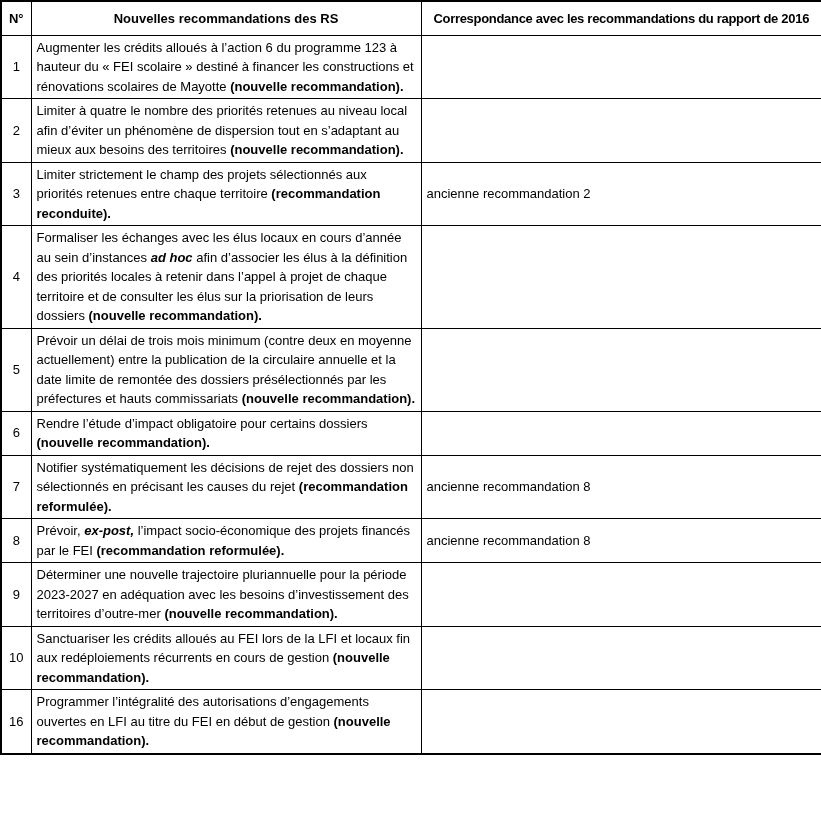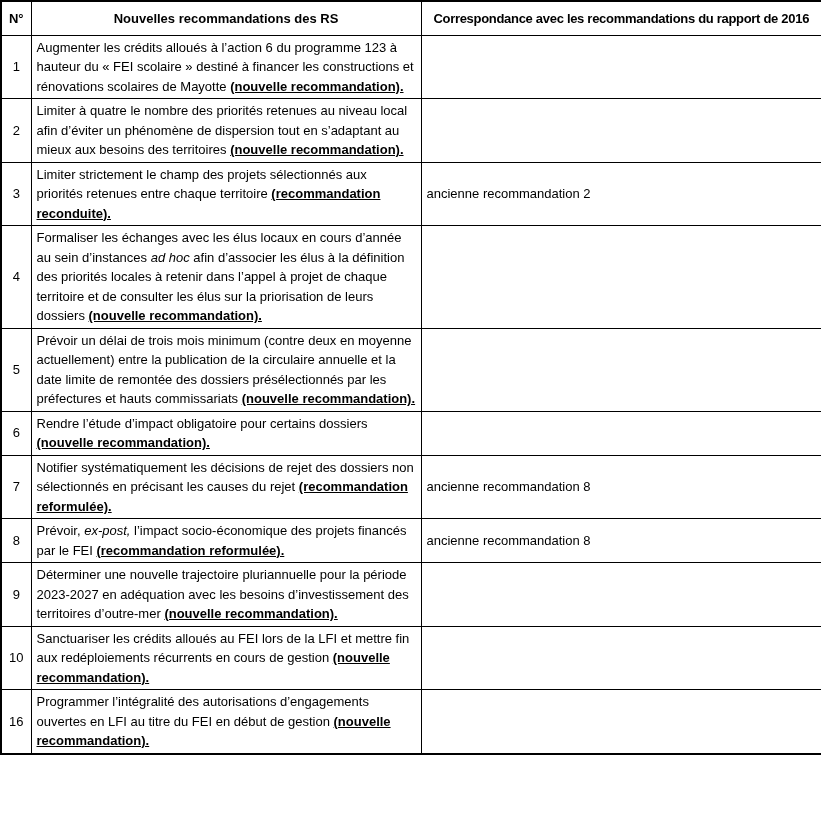--- a/index.html
+++ b/index.html
@@ -44,22 +44,22 @@
   td.num-cell {
     text-align: center;
     padding: 2px 1px;
   }
   td.rec-cell {
     text-align: left;
   }
   td.cor-cell {
     text-align: left;
   }
-  .seg-bold { font-weight: bold; text-decoration: underline; }
-  .seg-italic { font-style: italic; }
+  .seg-bold { font-weight: bold; }
+  .seg-italic { font-style: italic; font-weight: bold; }
 </style>
 </head>
 <body>
 
 <div class="page">
   <table class="rec-table">
     <colgroup>
       <col style="width:30px">
       <col style="width:390px">
       <col style="width:401px">
@@ -112,21 +112,21 @@
           <td class="rec-cell"><span>Prévoir, </span><span class="seg-italic">ex-post,</span><span>  l’impact socio-économique des projets financés par le FEI </span><span class="seg-bold">(recommandation reformulée).</span></td>
           <td class="cor-cell">ancienne recommandation 8</td>
         </tr>
         <tr>
           <td class="num-cell">9</td>
           <td class="rec-cell"><span>Déterminer une nouvelle trajectoire pluriannuelle pour la période 2023-2027 en adéquation avec les besoins d’investissement des territoires d’outre-mer </span><span class="seg-bold">(nouvelle recommandation).</span></td>
           <td class="cor-cell"></td>
         </tr>
         <tr>
           <td class="num-cell">10</td>
-          <td class="rec-cell"><span>Sanctuariser les crédits alloués au FEI lors de la LFI et mettre fin aux redéploiements récurrents en cours de gestion </span><span class="seg-bold">(nouvelle recommandation).</span></td>
+          <td class="rec-cell"><span>Sanctuariser les crédits alloués au FEI lors de la LFI et locaux fin aux redéploiements récurrents en cours de gestion </span><span class="seg-bold">(nouvelle recommandation).</span></td>
           <td class="cor-cell"></td>
         </tr>
         <tr>
           <td class="num-cell">16</td>
           <td class="rec-cell"><span>Programmer l’intégralité des autorisations d’engagements ouvertes en LFI au titre du FEI en début de gestion </span><span class="seg-bold">(nouvelle recommandation).</span></td>
           <td class="cor-cell"></td>
         </tr>
       </tbody>
   </table>
 </div>

